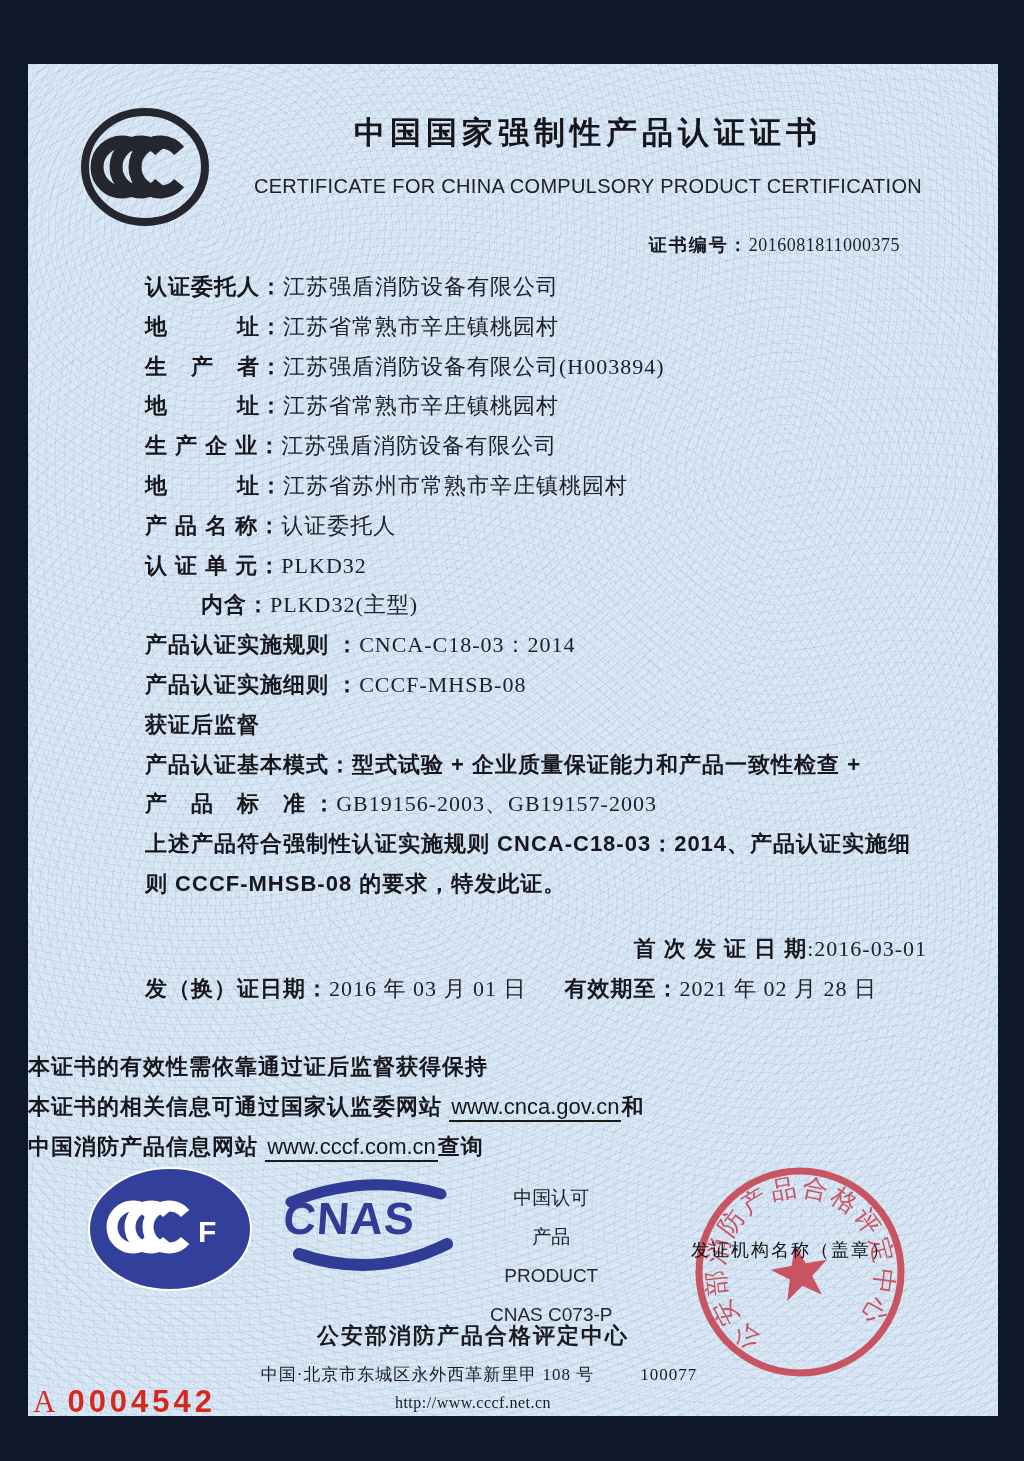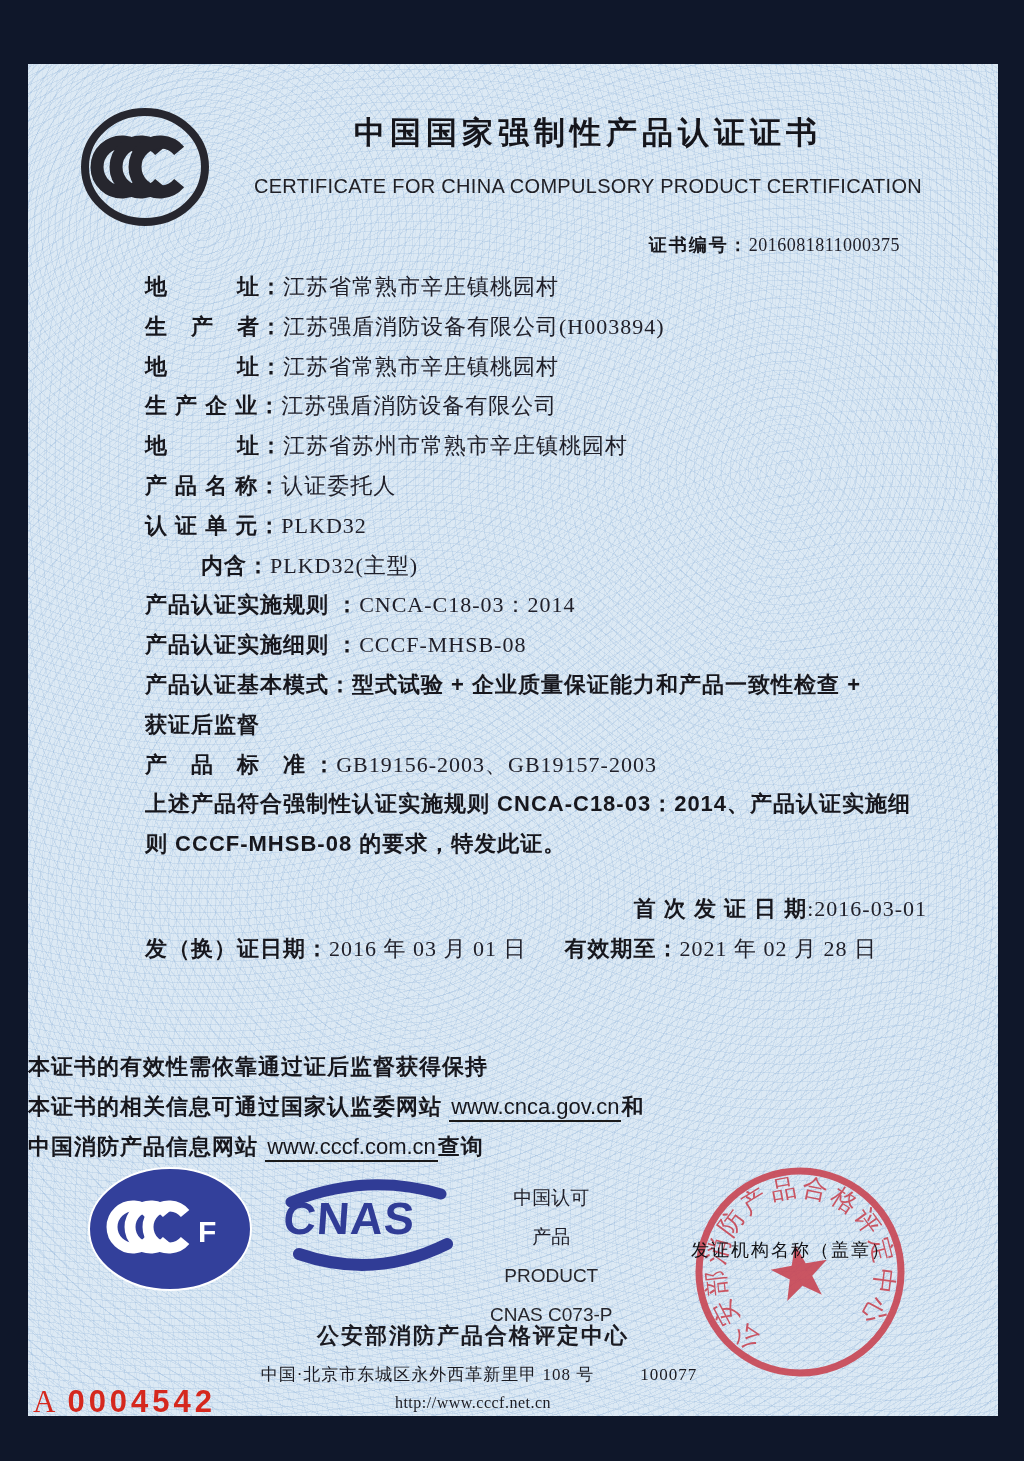--- a/index.html
+++ b/index.html
@@ -71,32 +71,33 @@
     <div class="titles">
       <p class="title-cn">中国国家强制性产品认证证书</p>
       <p class="title-en">CERTIFICATE FOR CHINA COMPULSORY PRODUCT CERTIFICATION</p>
     </div>
 
     <div class="certno">
       <span class="lbl">证书编号：</span><span class="val">2016081811000375</span>
     </div>
 
     <div class="body-block">
+      <p class="row"><span class="lbl">认证委托人：</span><span class="val">江苏强盾消防设备有限公司</span></p>
       <p class="row"><span class="lbl">地　　　址：</span><span class="val">江苏省常熟市辛庄镇桃园村</span></p>
       <p class="row"><span class="lbl">生　产　者：</span><span class="val">江苏强盾消防设备有限公司(H003894)</span></p>
       <p class="row"><span class="lbl">地　　　址：</span><span class="val">江苏省常熟市辛庄镇桃园村</span></p>
       <p class="row"><span class="lbl">生 产 企 业：</span><span class="val">江苏强盾消防设备有限公司</span></p>
       <p class="row"><span class="lbl">地　　　址：</span><span class="val">江苏省苏州市常熟市辛庄镇桃园村</span></p>
       <p class="row"><span class="lbl">产 品 名 称：</span><span class="val">认证委托人</span></p>
       <p class="row"><span class="lbl">认 证 单 元：</span><span class="val">PLKD32</span></p>
       <p class="row indent"><span class="lbl">内含：</span><span class="val">PLKD32(主型)</span></p>
       <p class="row"><span class="lbl">产品认证实施规则 ：</span><span class="val">CNCA-C18-03：2014</span></p>
       <p class="row"><span class="lbl">产品认证实施细则 ：</span><span class="val">CCCF-MHSB-08</span></p>
+      <p class="row"><span class="lbl">获证后监督</span></p>
       <p class="row"><span class="lbl">产品认证基本模式：</span><span class="lbl">型式试验 + 企业质量保证能力和产品一致性检查 +</span></p>
-      <p class="row"><span class="lbl">获证后监督</span></p>
       <p class="row"><span class="lbl">产　品　标　准 ：</span><span class="val">GB19156-2003、GB19157-2003</span></p>
       <p class="row"><span class="lbl">上述产品符合强制性认证实施规则 CNCA-C18-03：2014、产品认证实施细</span></p>
       <p class="row"><span class="lbl">则 CCCF-MHSB-08 的要求，特发此证。</span></p>
       <p class="row center"><span class="lbl">首 次 发 证 日 期</span><span class="val">:2016-03-01</span></p>
       <p class="row"><span class="lbl">发（换）证日期：</span><span class="val">2016 年 03 月 01 日</span><span class="lbl gap-left">有效期至：</span><span class="val">2021 年 02 月 28 日</span></p>
     </div>
 
     <div class="notes">
       <p class="note-line">本证书的有效性需依靠通过证后监督获得保持</p>
       <p class="note-line"><span>本证书的相关信息可通过国家认监委网站</span> <span class="url">www.cnca.gov.cn</span><span>和</span></p>

